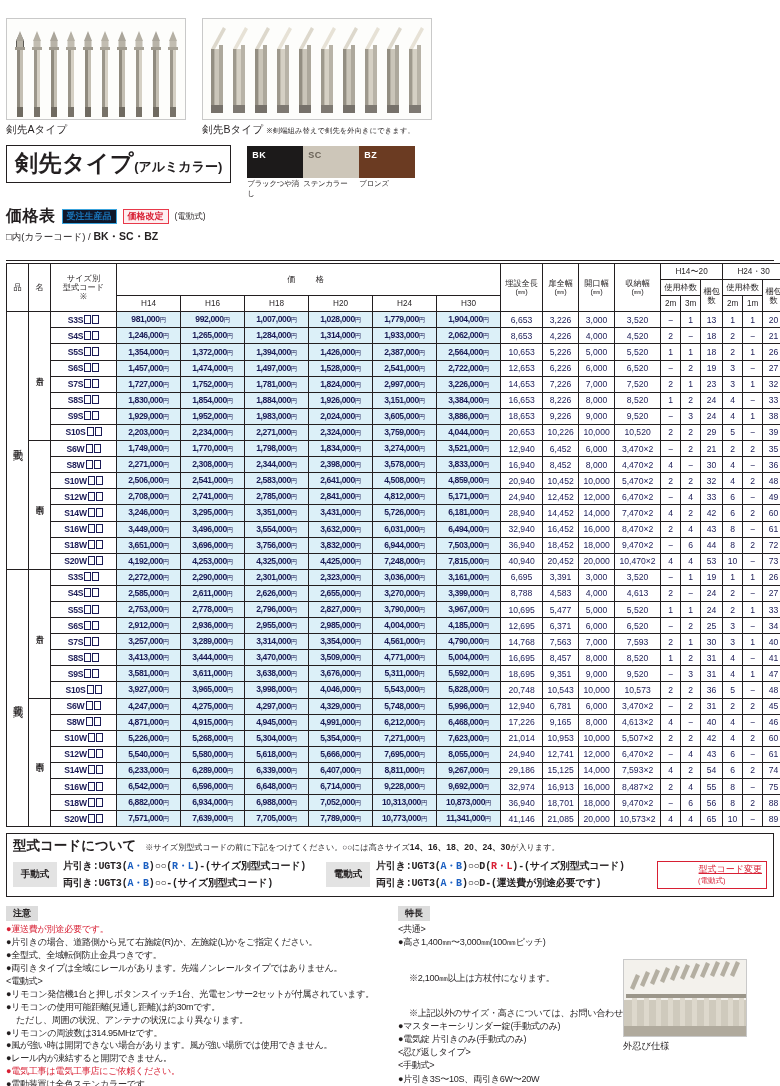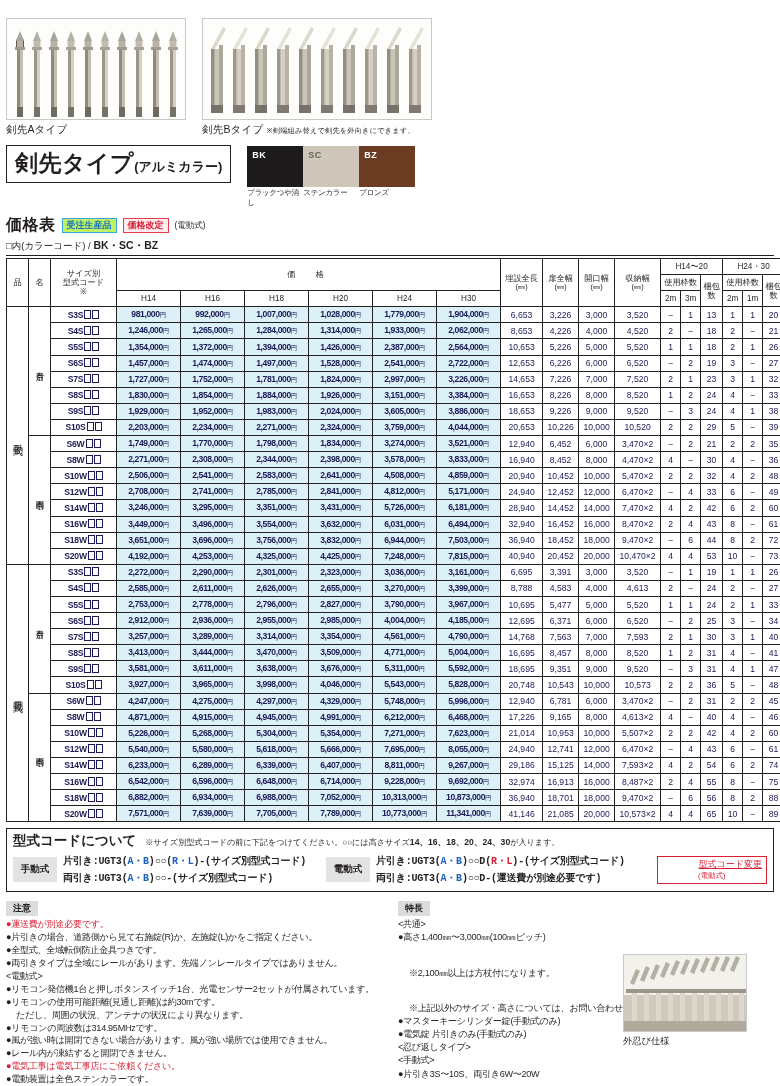--- a/index.html
+++ b/index.html
@@ -28,35 +28,35 @@
   .title-row { display:flex; align-items:flex-start; margin-top:8px; }
   .title-box {
     border:1.6px solid #231f20; padding:2px 8px 3px 8px;
     display:inline-block;
   }
   .title-main { font-size:23px; font-weight:bold; letter-spacing:0.5px; }
   .title-sub { font-size:13px; font-weight:bold; }
 
   .swatches { display:flex; margin-left:16px; margin-top:1px; }
   .sw { width:56px; }
-  .sw .chip { height:41px; position:relative; }
+  .sw .chip { height:32px; position:relative; }
   .sw .chip span { position:absolute; left:5px; top:4px; font-size:9px; font-weight:bold; color:#ffffff; letter-spacing:0.5px; }
   .sw .cap { font-size:7.5px; margin-top:1px; letter-spacing:-0.3px; }
 
   .heights { margin-left:18px; margin-top:14px; font-size:8.6px; line-height:1.5; letter-spacing:-0.1px; }
 
   
   .pricebar { display:flex; align-items:center; margin-top:7px; gap:6px; }
   .pricebar .kakaku { font-size:16px; font-weight:bold; letter-spacing:0.5px; }
   .tag { font-size:9px; padding:1px 4px; border:1px solid; line-height:1.15; font-weight:bold;}
-  .tag.blue { border-color:#3aa3dc; color:#1b74b8; background:#bef264; }
+  .tag.blue { border-color:#3aa3dc; color:#1b74b8; background:#0f172a; }
   .tag.red  { border-color:#e8394a; color:#d81f33; background:#fdeff0; }
   .pricebar .paren { font-size:8.5px; color:#231f20; }
 
-  .colorcode { font-size:9.5px; margin-top:3px; padding-bottom:2px; border-bottom:1.4px solid #231f20; }
+  .colorcode { font-size:9.5px; margin-top:3px; padding-bottom:16px; border-bottom:1.4px solid #231f20; }
   .colorcode b { font-size:10.5px; }
 
   
   table.main { border-collapse:collapse; width:768px; margin-top:2px; table-layout:fixed; }
   table.main th, table.main td {
     border:0.8px solid #231f20;
     text-align:center; vertical-align:middle;
     padding:0; font-size:8.6px; color:#1a1a55;
     height:16.1px;
   }

